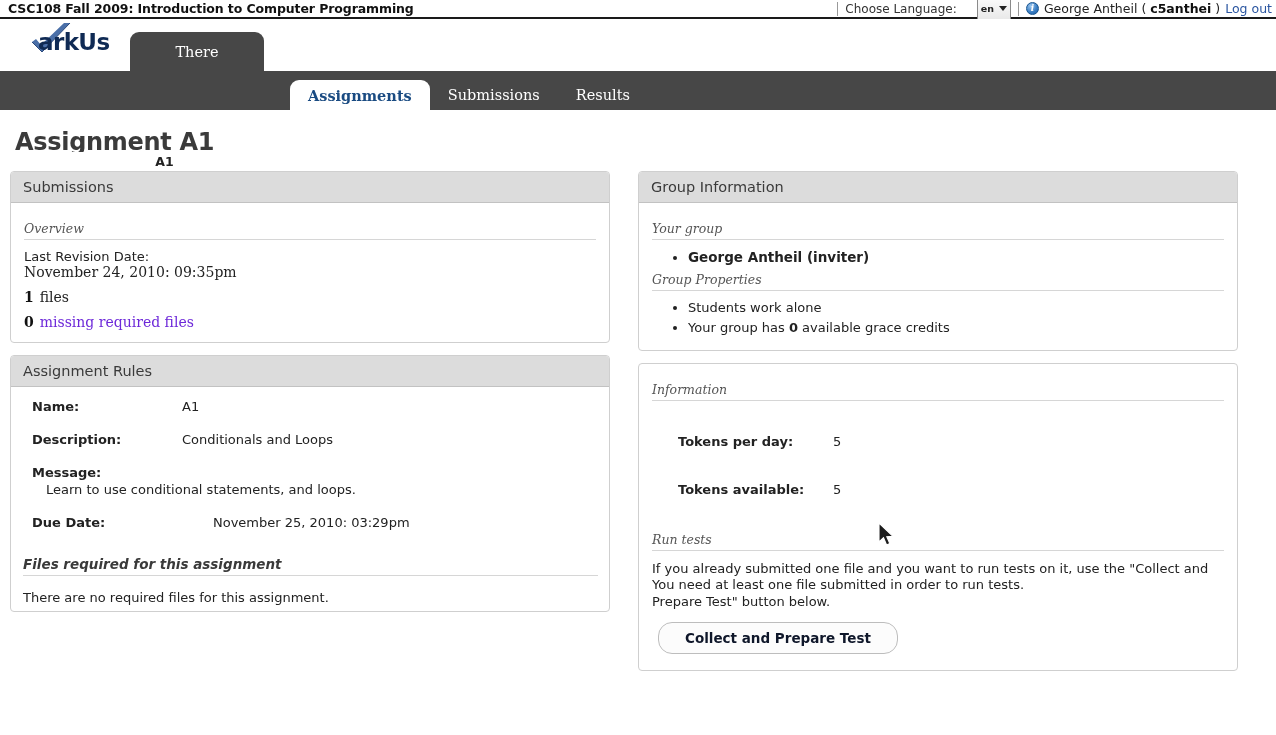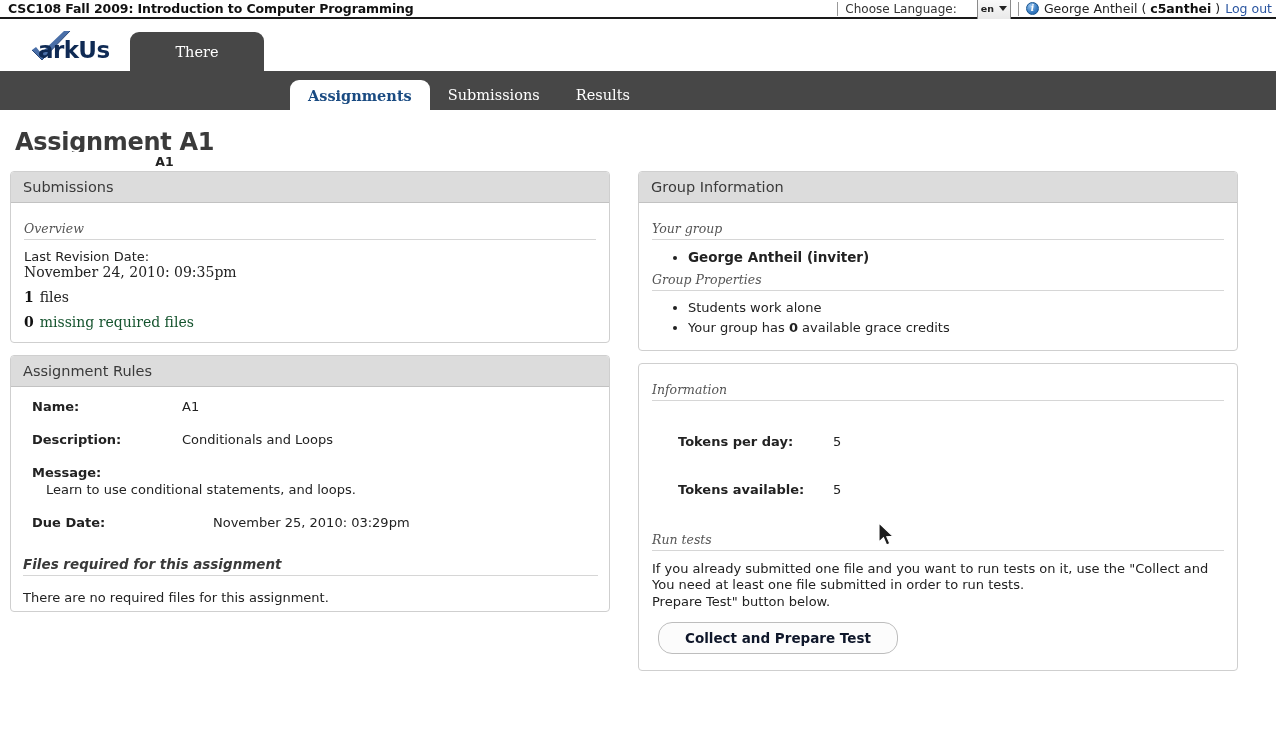--- a/index.html
+++ b/index.html
@@ -104,21 +104,21 @@
   #logo-row {
     position: relative;
     height: 52px;
     background: #ffffff;
     display: flex;
     align-items: flex-end;
   }
   #logo {
     position: absolute;
     left: 14px;
-    bottom: 6px;
+    bottom: 14px;
     width: 110px; height: 34px;
   }
   #logo-text {
     position: absolute;
     left: 24px; bottom: 2px;
     font-family: "DejaVu Sans", "Liberation Sans", sans-serif;
     font-size: 23px;
     font-weight: bold;
     color: #0f2a54;
     letter-spacing: -0.6px;
@@ -249,21 +249,21 @@
     margin-right: 6px;
   }
   .count-word {
     font-family: "DejaVu Serif", "Liberation Serif", serif;
     font-size: 14px;
     color: #222;
   }
   .link-orange {
     font-family: "DejaVu Serif", "Liberation Serif", serif;
     font-size: 14px;
-    color: #14532d;
+    color: #6d28d9;
     text-decoration: none;
     cursor: pointer;
   }
 
   
   .rule-row { display: flex; margin: 0 0 0 0; padding: 8px 0 0 21px; }
   .rule-label {
     width: 150px; flex: 0 0 150px;
     font-size: 13px; font-weight: bold; color: #222;
   }

